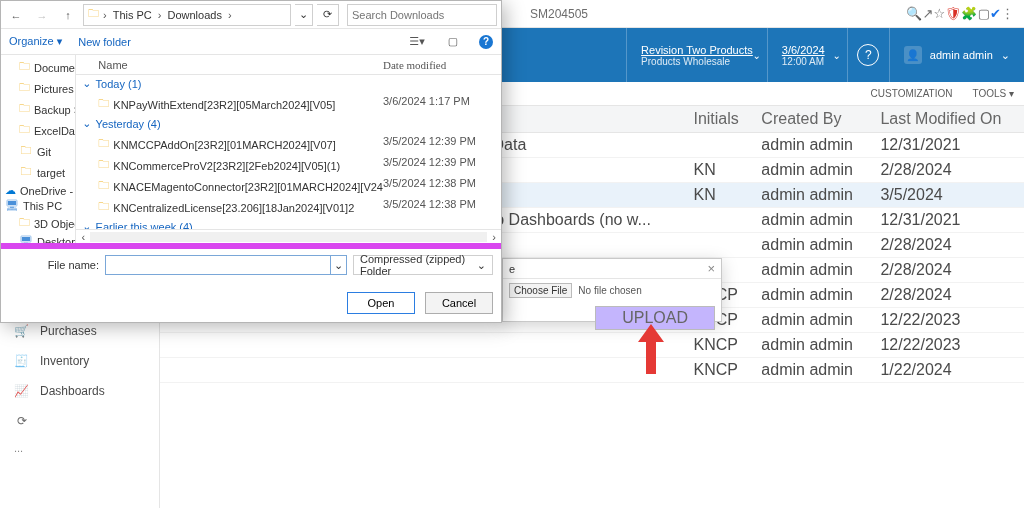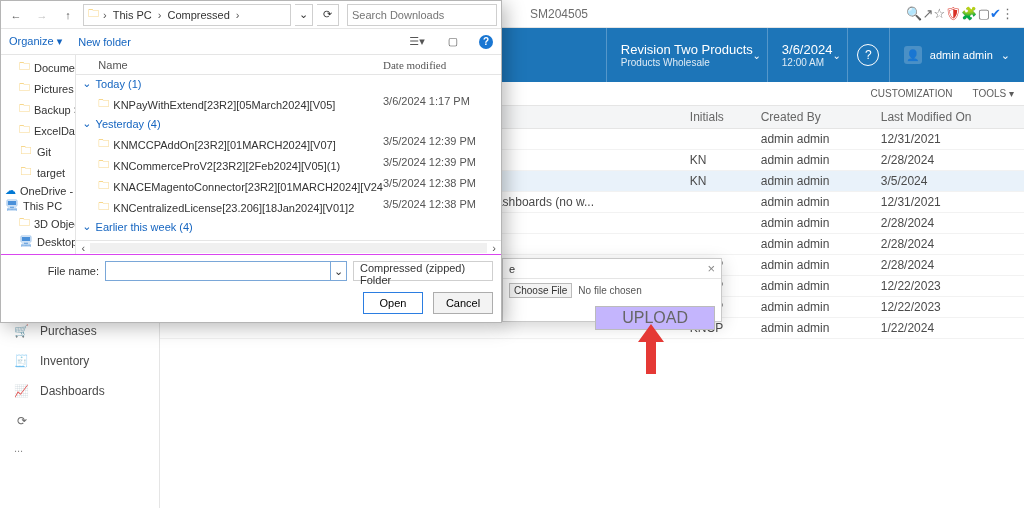--- a/index.html
+++ b/index.html
@@ -10,39 +10,39 @@
 .app-browserbar { height: 28px; background: #fff; border-bottom: 1px solid #e5e5e5; display: flex; align-items: center; padding: 0 10px; }
 .app-browserbar .page-id { color: #6d6d6d; font-size: 12px; margin-left: 520px; }
 .app-browserbar .br-icon { color: #6d6d6d; font-size: 13px; cursor: pointer; }
 .app-browserbar .spacer { flex: 1; }
 .app-browserbar .shield { color: #d93025; }
 .app-browserbar .blue-shield { color: #1a73e8; }
 
 .app-header { height: 54px; background: #1d75b8; color: #fff; display: flex; align-items: stretch; }
 .app-header .spacer { flex: 1; }
 .hd-block { border-left: 1px solid rgba(255,255,255,.25); padding: 6px 14px; display: flex; flex-direction: column; justify-content: center; min-width: 110px; position: relative; cursor: pointer; }
-.hd-block .t { font-size: 13px; }
+.hd-block .t { font-size: 11px; text-decoration: underline; }
 .hd-block .s { font-size: 10px; opacity: .85; }
 .hd-block .chev { position: absolute; right: 6px; top: 50%; transform: translateY(-50%); font-size: 10px; }
 .hd-circle { border-left: 1px solid rgba(255,255,255,.25); width: 42px; display: flex; align-items: center; justify-content: center; }
 .hd-circle .c { width: 22px; height: 22px; border: 1.5px solid #fff; border-radius: 50%; display: flex; align-items: center; justify-content: center; font-size: 12px; }
 .hd-user { border-left: 1px solid rgba(255,255,255,.25); display: flex; align-items: center; gap: 8px; padding: 0 14px; cursor: pointer; }
 .hd-user .avatar { width: 18px; height: 18px; background: #fff3; border-radius: 3px; display: flex; align-items: center; justify-content: center; }
 
 .app-toolbar { height: 24px; display: flex; align-items: center; justify-content: flex-end; padding: 0 10px; gap: 20px; color: #5c5c5c; font-size: 10px; border-bottom: 1px solid #e5e5e5; }
 .app-toolbar span { cursor: pointer; }
 
 .app-body { flex: 1; display: flex; }
 .sidebar { width: 160px; border-right: 1px solid #e5e5e5; padding-top: 210px; }
 .sidebar .item { display: flex; align-items: center; gap: 10px; padding: 8px 14px; color: #4a4a4a; font-size: 12px; cursor: pointer; }
 .sidebar .icon { width: 16px; text-align: center; color: #6d6d6d; }
 .sidebar .dots { padding: 6px 14px; color: #888; }
 
 .grid-wrap { flex: 1; overflow: hidden; }
-table.grid { width: 100%; border-collapse: collapse; font-size: 12px; color: #4a4a4a; }
+table.grid { width: 100%; border-collapse: collapse; font-size: 16px; color: #4a4a4a; }
 .grid th { background: #f4f5f6; font-weight: 400; color: #666; text-align: left; padding: 4px 8px; border-bottom: 1px solid #e5e5e5; height: 22px; }
 .grid td { padding: 3px 8px; border-bottom: 1px solid #f2f2f2; height: 20px; white-space: nowrap; overflow: hidden; }
 .grid tr.sel td { background: #e9f2fa; }
 .grid td.link { color: #1d75b8; }
 
 
 .upload-box { position: absolute; left: 502px; top: 258px; width: 220px; height: 64px; background: #fff; border: 1px solid #c9c9c9; box-shadow: 0 4px 16px rgba(0,0,0,.18); }
 .upload-box .ttl { height: 20px; border-bottom: 1px solid #e5e5e5; display: flex; align-items: center; padding: 0 6px; font-size: 11px; }
 .upload-box .ttl .x { margin-left: auto; color: #888; cursor: pointer; font-size: 13px; }
 .upload-box .row { display: flex; align-items: center; gap: 6px; padding: 4px 6px; }
@@ -92,30 +92,30 @@
 .win .list .grp::before { content: "⌄"; display: inline-block; margin-right: 4px; font-size: 11px; transform: translateY(-1px); }
 .win .list .file { display: flex; padding: 1px 0 1px 22px; cursor: pointer; }
 .win .list .file .nm { flex: 1; display: flex; align-items: center; gap: 4px; overflow: hidden; white-space: nowrap; }
 .win .list .file .nm .zico { color: #f0b429; }
 .win .list .file .dt { width: 118px; color: #555; }
 .win .list .sb { height: 14px; border-top: 1px solid #e5e5e5; display: flex; align-items: center; }
 .win .list .sb .l { width: 14px; text-align: center; color: #555; cursor: pointer; }
 .win .list .sb .tr { flex: 1; height: 10px; background: #f0f0f0; }
 .win .list .sb .r { width: 14px; text-align: center; color: #555; cursor: pointer; }
 
-.win .footer { padding: 6px 8px 8px; display: flex; flex-direction: column; gap: 11px; border-top: 1px solid #d946ef; }
+.win .footer { padding: 6px 8px 8px; display: flex; flex-direction: column; gap: 17px; border-top: 6px solid #d946ef; }
 .win .footer .row1 { display: flex; align-items: center; gap: 6px; }
 .win .footer .lbl { width: 90px; text-align: right; }
 .win .footer .fname { flex: 1; display: flex; }
 .win .footer .fname input { flex: 1; border: 1px solid #7aa7d8; outline: none; height: 20px; padding: 0 4px; font-size: 11px; }
 .win .footer .fname .dd { width: 16px; height: 20px; border: 1px solid #7aa7d8; border-left: none; display: flex; align-items: center; justify-content: center; cursor: pointer; }
-.win .footer .filter { width: 140px; height: 20px; border: 1px solid #cfcfcf; display: flex; align-items: center; padding: 0 6px; cursor: pointer; flex-direction: column; }
+.win .footer .filter { width: 140px; height: 20px; border: 1px solid #cfcfcf; display: flex; align-items: center; padding: 0 6px; cursor: pointer; }
 .win .footer .filter .dd { margin-left: auto; }
 .win .footer .row2 { display: flex; justify-content: flex-end; gap: 10px; }
-.win .footer button { width: 60px; height: 22px; border: 1px solid #adadad; background: #f3f3f3; cursor: pointer; font-size: 11px; }
+.win .footer button { width: 68px; height: 22px; border: 1px solid #adadad; background: #f3f3f3; cursor: pointer; font-size: 11px; }
 .win .footer button.primary { border: 1px solid #2b7de1; background: #fff; }
 </style>
 </head>
 <body>
 
 <div class="app">
   <div class="app-browserbar">
     <span class="page-id">SM204505</span>
     <span class="spacer"></span>
     <span class="br-icon">🔍</span>
@@ -298,21 +298,21 @@
 <div class="win">
   <div class="addr">
     <span class="nav-btn">←</span>
     <span class="nav-btn" style="opacity:.4">→</span>
     <span class="nav-btn">↑</span>
     <div class="path">
       <span class="fico">🗀</span>
       <span class="chev">›</span>
       <span class="seg">This PC</span>
       <span class="chev">›</span>
-      <span class="seg">Compressed</span>
+      <span class="seg">Downloads</span>
       <span class="chev">›</span>
     </div>
     <span class="drop">⌄</span>
     <span class="refresh">⟳</span>
     <div class="search">
       <input placeholder="Search Downloads" style="">
     </div>
   </div>
 
   <div class="cmds">

